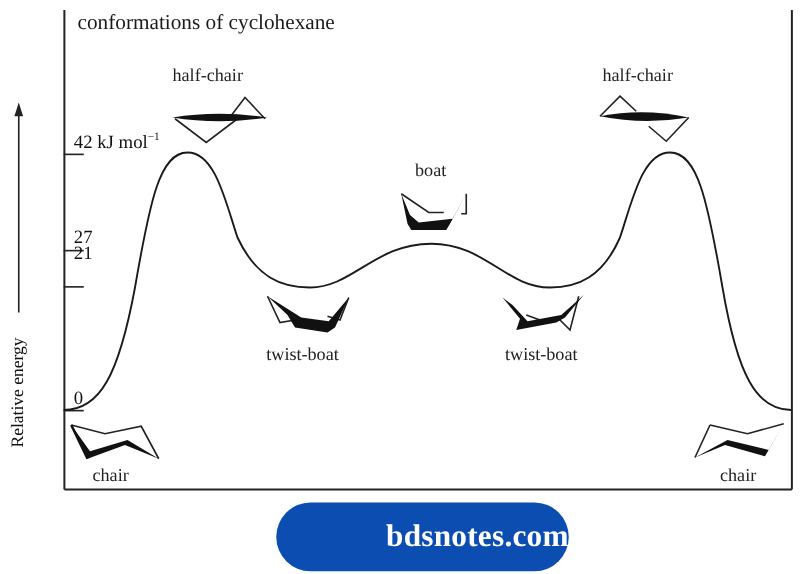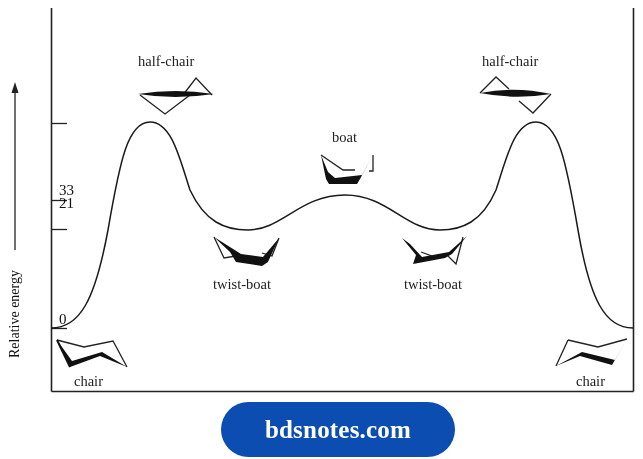--- a/index.html
+++ b/index.html
@@ -3,21 +3,21 @@
   <meta charset="utf-8">
   <style>
     html, body { margin: 0; padding: 0; background: #ffffff; }
     body { width: 643px; height: 459px; position: relative; overflow: hidden; font-family: "Liberation Serif", "DejaVu Serif", serif; }
     #diagram { position: absolute; left: 0; top: 0; width: 643px; height: 400px; }
     .lbl { position: absolute; color: #1a1a1a; white-space: nowrap; }
     .title { left: 62px; top: 8px; font-size: 17px; }
     .conf { font-size: 14.5px; color: #222; }
     .tick { font-size: 15px; color: #111; }
     .ylabel { position: absolute; left: -40px; top: 306px; width: 110px; text-align: center; transform: rotate(-90deg); font-size: 14px; color: #111; }
-    .badge { position: absolute; left: 221px; top: 402px; width: 234px; height: 55px; border-radius: 28px; background: #0b4db0; display: flex; align-items: center; justify-content: center; }
+    .badge { position: absolute; left: 221px; top: 402px; width: 234px; height: 55px; border-radius: 28px; background: #0b4db0; display: flex; align-items: center; justify-content: flex-end; }
     .badge span { color: #ffffff; font-size: 25px; font-weight: bold; font-family: "Liberation Serif", "DejaVu Serif", serif; letter-spacing: 0.2px; }
     sup { font-size: 9px; vertical-align: 6px; }
   </style>
 </head>
 <body>
 
 <div id="diagram">
   <svg width="643" height="400" viewBox="0 0 643 400">
 
     <g stroke="#222" stroke-width="1.6" fill="none">
@@ -87,24 +87,29 @@
     </g>
 
     <g>
       <polyline points="568,340 598,347 627,339" fill="none" stroke="#222" stroke-width="1.3"></polyline>
       <polyline points="568,340 556,366" fill="none" stroke="#222" stroke-width="1.3"></polyline>
       <polygon points="556,366 580,356 612,365 627,339 615,360 582,352" fill="#111"></polygon>
     </g>
   </svg>
 
   
+  <div class="lbl title">conformations of cyclohexane</div>
 
   <div class="ylabel">Relative energy</div>
 
-  <div class="lbl tick" style="left:59px; top:182px;">33</div>
+  <div class="lbl tick" style="left:59px; top:104px;">
+    <span>42</span>
+    <span>kJ mol</span><sup>−1</sup>
+  </div>
+  <div class="lbl tick" style="left:59px; top:182px;">27</div>
   <div class="lbl tick" style="left:59px; top:195px;">21</div>
   <div class="lbl tick" style="left:59px; top:311px;">0</div>
 
   <div class="lbl conf" style="left:138px; top:53px;">half-chair</div>
   <div class="lbl conf" style="left:482px; top:53px;">half-chair</div>
   <div class="lbl conf" style="left:332px; top:129px;">boat</div>
   <div class="lbl conf" style="left:213px; top:276px;">twist-boat</div>
   <div class="lbl conf" style="left:404px; top:276px;">twist-boat</div>
   <div class="lbl conf" style="left:74px; top:373px;">chair</div>
   <div class="lbl conf" style="left:576px; top:373px;">chair</div>

